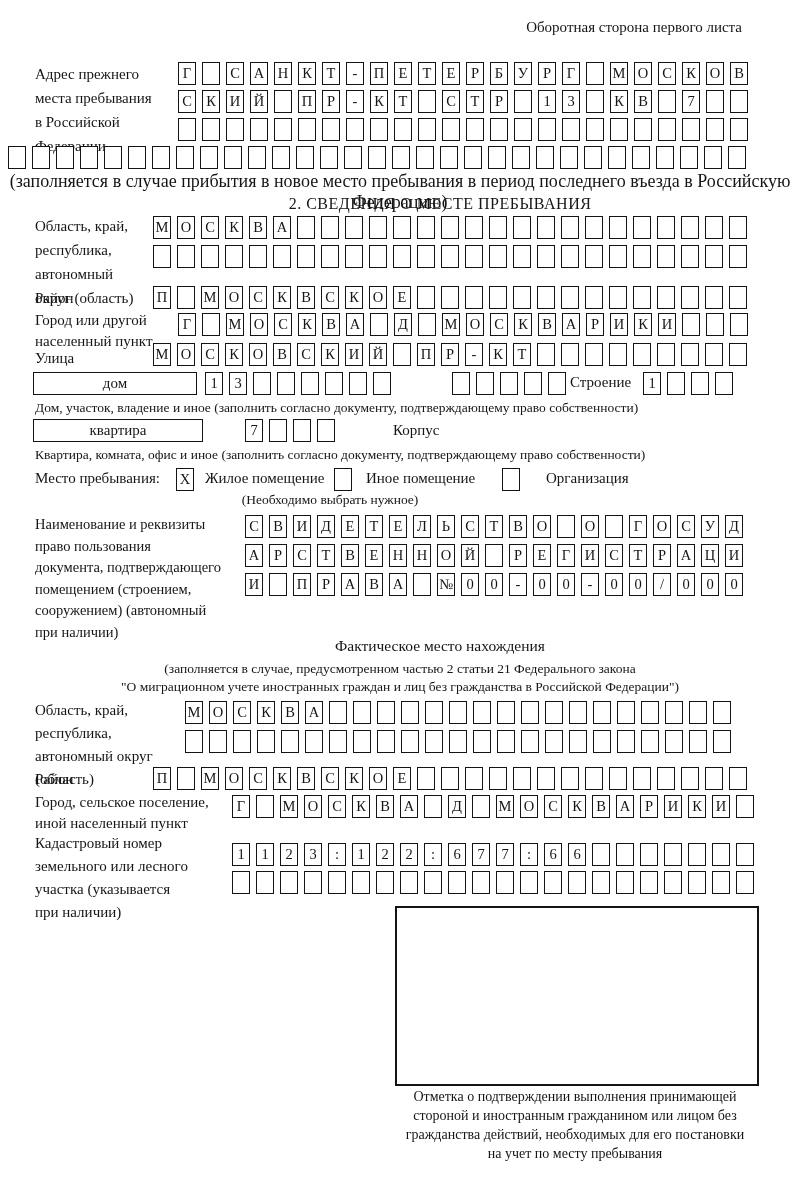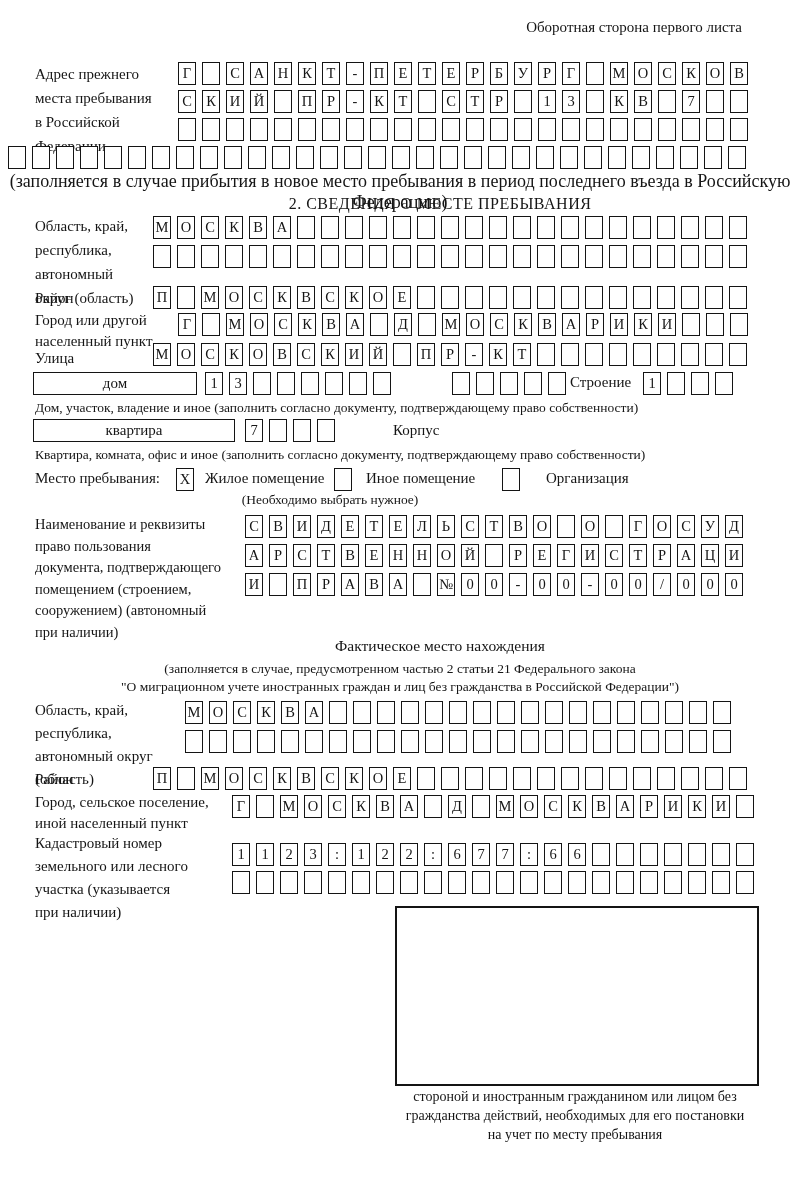--- a/index.html
+++ b/index.html
@@ -326,21 +326,21 @@
     </div>
   <div class="opt" style="left:570px;top:374px;">Строение</div>
   <div class="grid" style="left:643px;top:372px;">
       <span class="cell">1</span>
       <span class="cell"></span>
       <span class="cell"></span>
       <span class="cell"></span>
     </div>
   <div class="cap" style="left:35px;top:400px;font-size:13.5px;">Дом, участок, владение и иное (заполнить согласно документу, подтверждающему право собственности)</div>
 
-  <div class="widebox" style="left:33px;top:419px;width:202px;">квартира</div>
+  <div class="widebox" style="left:33px;top:419px;width:170px;">квартира</div>
   <div class="grid" style="left:245px;top:419px;">
       <span class="cell">7</span>
       <span class="cell"></span>
       <span class="cell"></span>
       <span class="cell"></span>
     </div>
   <div class="cap" style="left:35px;top:447px;font-size:13.5px;">Квартира, комната, офис и иное (заполнить согласно документу, подтверждающему право собственности)</div>
 
   <div class="opt" style="left:35px;top:470px;">Место пребывания:</div>
   <span class="cell cb" style="left:176px;top:468px;">X</span>
@@ -598,18 +598,19 @@
       <span class="cell"></span>
       <span class="cell"></span>
       <span class="cell"></span>
       <span class="cell"></span>
       <span class="cell"></span>
       <span class="cell"></span>
     </div>
 
   <div class="stamp" style="left:395px;top:906px;width:360px;height:176px;"></div>
   <div class="abs" style="left:355px;top:1087px;width:440px;text-align:center;font-size:14px;line-height:19px;">
+      <div>Отметка о подтверждении выполнения принимающей</div>
       <div>стороной и иностранным гражданином или лицом без</div>
       <div>гражданства действий, необходимых для его постановки</div>
       <div>на учет по месту пребывания</div>
     </div>
 
 </div>
 
 </body></html>

